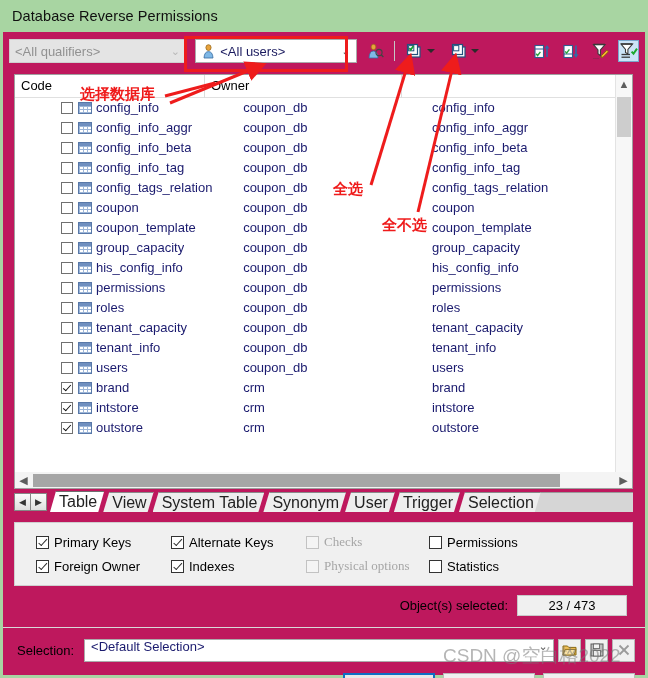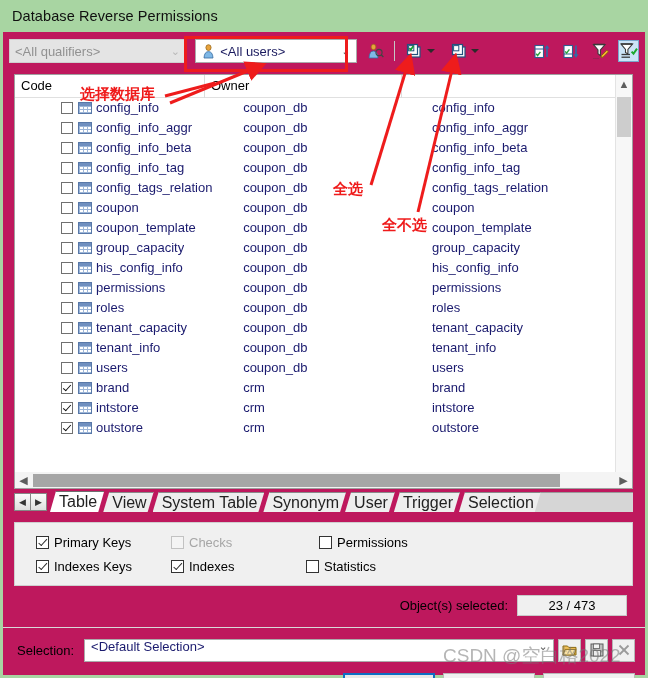--- a/index.html
+++ b/index.html
@@ -359,21 +359,21 @@
     box-sizing: border-box;
   }
   #optrow1 { margin-top: 7px; }
   .opt {
     display: flex;
     align-items: center;
     font-size: 13px;
   }
   .opt.o1 { width: 135px; }
   .opt.o2 { width: 135px; }
-  .opt.o3 { width: 148px; }
+  .opt.o3 { width: 123px; font-family: Liberation Serif, serif; }
   .opt.o4 { width: 140px; }
   .opt .box {
     width: 13px; height: 13px;
     border: 1px solid #333;
     background: #fff;
     box-sizing: border-box;
     flex: 0 0 13px;
     margin-right: 5px;
     position: relative;
   }
@@ -796,37 +796,45 @@
         <div class="tab-filler"></div>
       </div>
   </div>
 
   <div id="options-group">
     <div class="optrow" id="optrow1">
         <label class="opt o1">
           <span class="box checked"></span>
           <span>Primary Keys</span>
         </label>
+        <label class="opt o2">
+          <span class="box checked"></span>
+          <span>Alternate Keys</span>
+        </label>
         <label class="opt o3 dim">
           <span class="box"></span>
           <span>Checks</span>
         </label>
         <label class="opt o4">
           <span class="box"></span>
           <span>Permissions</span>
         </label>
       </div>
     <div class="optrow" id="optrow2">
         <label class="opt o1">
           <span class="box checked"></span>
-          <span>Indexes Keys</span>
+          <span>Foreign Owner</span>
         </label>
         <label class="opt o2">
           <span class="box checked"></span>
           <span>Indexes</span>
+        </label>
+        <label class="opt o3 dim">
+          <span class="box"></span>
+          <span>Physical options</span>
         </label>
         <label class="opt o4">
           <span class="box"></span>
           <span>Statistics</span>
         </label>
       </div>
   </div>
 
   <div id="objsel">
     <span id="objsel-label">Object(s) selected:</span>

